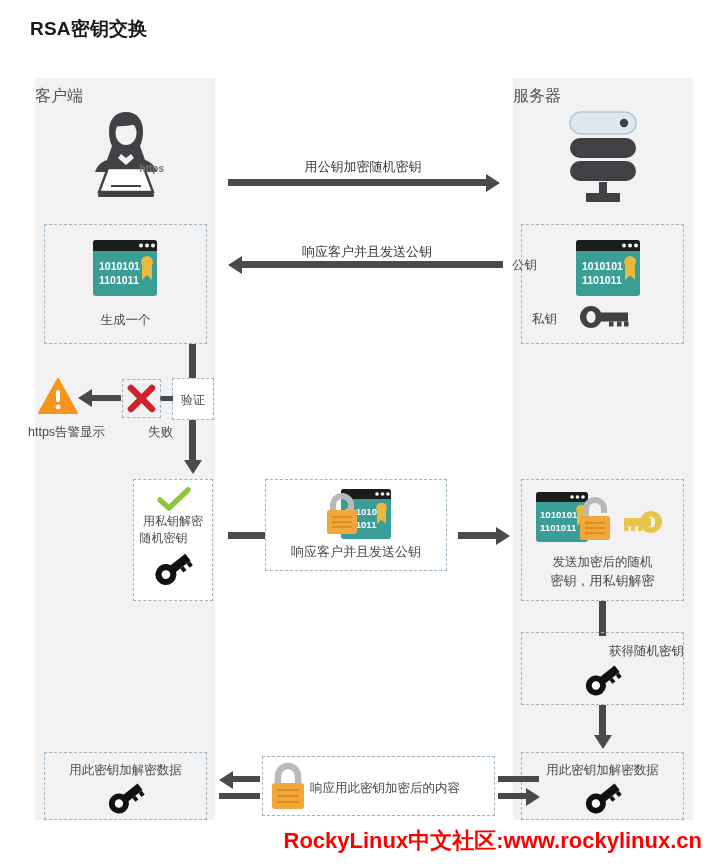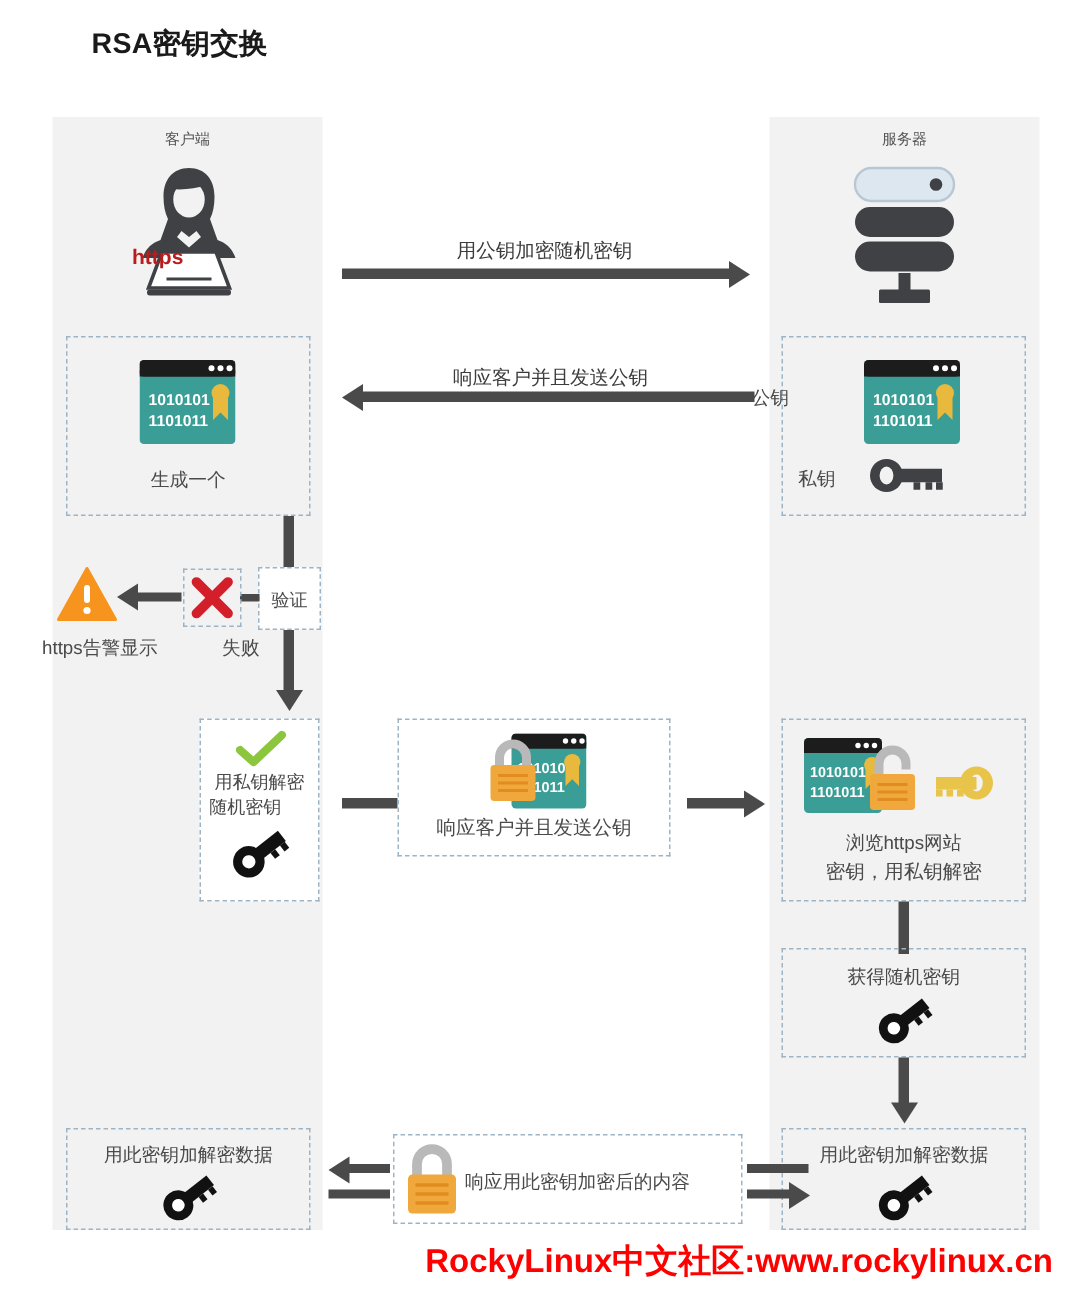--- a/index.html
+++ b/index.html
@@ -3,28 +3,28 @@
 <meta charset="utf-8">
 <style>
   html,body{margin:0;padding:0;}
   body{
     width:712px;height:868px;position:relative;background:#ffffff;
     font-family:"Liberation Sans","DejaVu Sans",sans-serif;
     overflow:hidden;
   }
   #page-title{
     position:absolute;left:30px;top:16px;
-    font-size:19px;font-weight:bold;color:#1a1a1a;letter-spacing:.2px;margin-left:31px;
+    font-size:19px;font-weight:bold;color:#1a1a1a;letter-spacing:.2px;
   }
   .lane{position:absolute;background:#f2f2f2;}
   #client-lane{left:35px;top:78px;width:180px;height:742px;}
   #server-lane{left:513px;top:78px;width:180px;height:742px;}
   .lane-title{
-    position:absolute;width:180px;text-align:center;top:86px;
-    font-size:10px;color:#555;font-family:Liberation Serif, serif;
+    position:absolute;width:180px;top:86px;
+    font-size:16px;color:#555;font-family:Liberation Serif, serif;
   }
   #client-title{left:35px;}
   #server-title{left:513px;}
 
   .dbox{
     position:absolute;border:1px dashed #9db4c6;box-sizing:border-box;
     background:transparent;
   }
   .dbox.white{background:#ffffff;}
   .cap{
@@ -70,21 +70,21 @@
     <path d="M27 20 c4 -7 18 -9 22 -2 c-6 1 -14 3 -22 2 z" fill="#3f4145"></path>
 
     <path d="M30 52 l8 7 l8 -7 l-3 -4 l-5 4 l-5 -4 z" fill="#f2f2f2"></path>
 
     <path d="M20 62 l36 0 l9 24 l-54 0 z" fill="#ffffff" stroke="#3f4145" stroke-width="2.4"></path>
 
     <rect x="10" y="87" width="56" height="4" rx="1.6" fill="#3f4145"></rect>
 
     <line x1="23" y1="80" x2="53" y2="80" stroke="#3f4145" stroke-width="2"></line>
   </svg>
-  <div style="position:absolute;left:0;top:57px;width:76px;text-align:left;font-size:14px;font-weight:bold;color:#b91c1c;">https</div>
+  <div style="position:absolute;left:0;top:57px;width:76px;text-align:right;font-size:10px;font-weight:bold;color:#737373;">https</div>
 </div>
 
 <div class="icon" style="left:556px;top:110px;">
   <svg width="94" height="76" viewBox="0 0 94 76">
     <rect x="14" y="2" width="66" height="22" rx="11" fill="#dce7f0" stroke="#b9c7d3" stroke-width="1.6"></rect>
     <circle cx="68" cy="13" r="4.2" fill="#3f4145"></circle>
     <rect x="14" y="28" width="66" height="20" rx="10" fill="#3f4145"></rect>
     <rect x="14" y="51" width="66" height="20" rx="10" fill="#3f4145"></rect>
   </svg>
 </div>
@@ -192,21 +192,21 @@
     <line x1="7" y1="33" x2="27" y2="33" stroke="#e08c1e" stroke-width="2"></line>
     <line x1="7" y1="38" x2="27" y2="38" stroke="#e08c1e" stroke-width="2"></line>
   </svg>
 </div>
 <div class="cap" style="left:265px;width:182px;top:543px;font-size:13px;">响应客户并且发送公钥</div>
 
 <div class="h-arrow" style="left:458px;top:532px;width:38px;"></div>
 <div class="arrow-head head-right" style="left:496px;top:526.5px;"></div>
 
 <div class="dbox" id="server-keys-box" style="left:521px;top:224px;width:163px;height:120px;"></div>
-<div class="free-label" style="left:501px;top:257px;">公钥</div>
+<div class="free-label" style="left:512px;top:257px;">公钥</div>
 <div class="icon" style="left:576px;top:240px;">
   <svg width="64" height="56" viewBox="0 0 64 56">
     <rect x="0" y="0" width="64" height="56" rx="3" fill="#3a9e96"></rect>
     <rect x="0" y="0" width="64" height="11" rx="3" fill="#1c1c1c"></rect>
     <rect x="0" y="7" width="64" height="4" fill="#1c1c1c"></rect>
     <circle cx="48" cy="5.5" r="2" fill="#ffffff"></circle>
     <circle cx="54" cy="5.5" r="2" fill="#ffffff"></circle>
     <circle cx="60" cy="5.5" r="2" fill="#ffffff"></circle>
     <text x="6" y="30" font-family="Liberation Sans, sans-serif" font-size="10.5" font-weight="bold" fill="#ffffff">1010101</text>
     <text x="6" y="44" font-family="Liberation Sans, sans-serif" font-size="10.5" font-weight="bold" fill="#ffffff">1101011</text>
@@ -247,27 +247,27 @@
     <g transform="translate(82,18)">
       <circle cx="33" cy="12" r="11" fill="#e8c44a"></circle>
       <ellipse cx="33" cy="12" rx="4.2" ry="5.6" fill="#f2f2f2"></ellipse>
       <rect x="6" y="8" width="27" height="8.4" fill="#e8c44a"></rect>
       <rect x="6" y="16.4" width="4.4" height="4.6" fill="#e8c44a"></rect>
       <rect x="13" y="16.4" width="4.4" height="4.6" fill="#e8c44a"></rect>
       <rect x="20" y="16.4" width="4.4" height="4.6" fill="#e8c44a"></rect>
     </g>
   </svg>
 </div>
-<div class="cap" style="left:521px;width:163px;top:554px;font-size:12.5px;">浏览https网站</div>
+<div class="cap" style="left:521px;width:163px;top:554px;font-size:12.5px;">发送加密后的随机</div>
 <div class="cap" style="left:521px;width:163px;top:572px;font-size:13px;">密钥，用私钥解密</div>
 
 <div class="v-arrow" style="left:599px;top:601px;height:35px;"></div>
 
 <div class="dbox" id="server-obtain-box" style="left:521px;top:632px;width:163px;height:73px;"></div>
-<div class="cap" style="left:521px;width:163px;top:643px;font-size:12.5px;">获得随机密钥</div>
+<div class="cap" style="left:521px;width:163px;top:643px;font-size:12.5px;text-align:right;">获得随机密钥</div>
 <div class="icon" style="left:583px;top:662px;">
   <svg width="40" height="36" viewBox="0 0 40 36">
     <g transform="rotate(-38 20 18)">
       <circle cx="11" cy="18" r="10" fill="#111111"></circle>
       <circle cx="11" cy="18" r="4.2" fill="#ffffff"></circle>
       <rect x="18" y="13.8" width="20" height="8.2" fill="#111111"></rect>
       <rect x="25" y="22" width="3.8" height="4.8" fill="#111111"></rect>
       <rect x="33" y="22" width="3.8" height="4.8" fill="#111111"></rect>
     </g>
   </svg>

